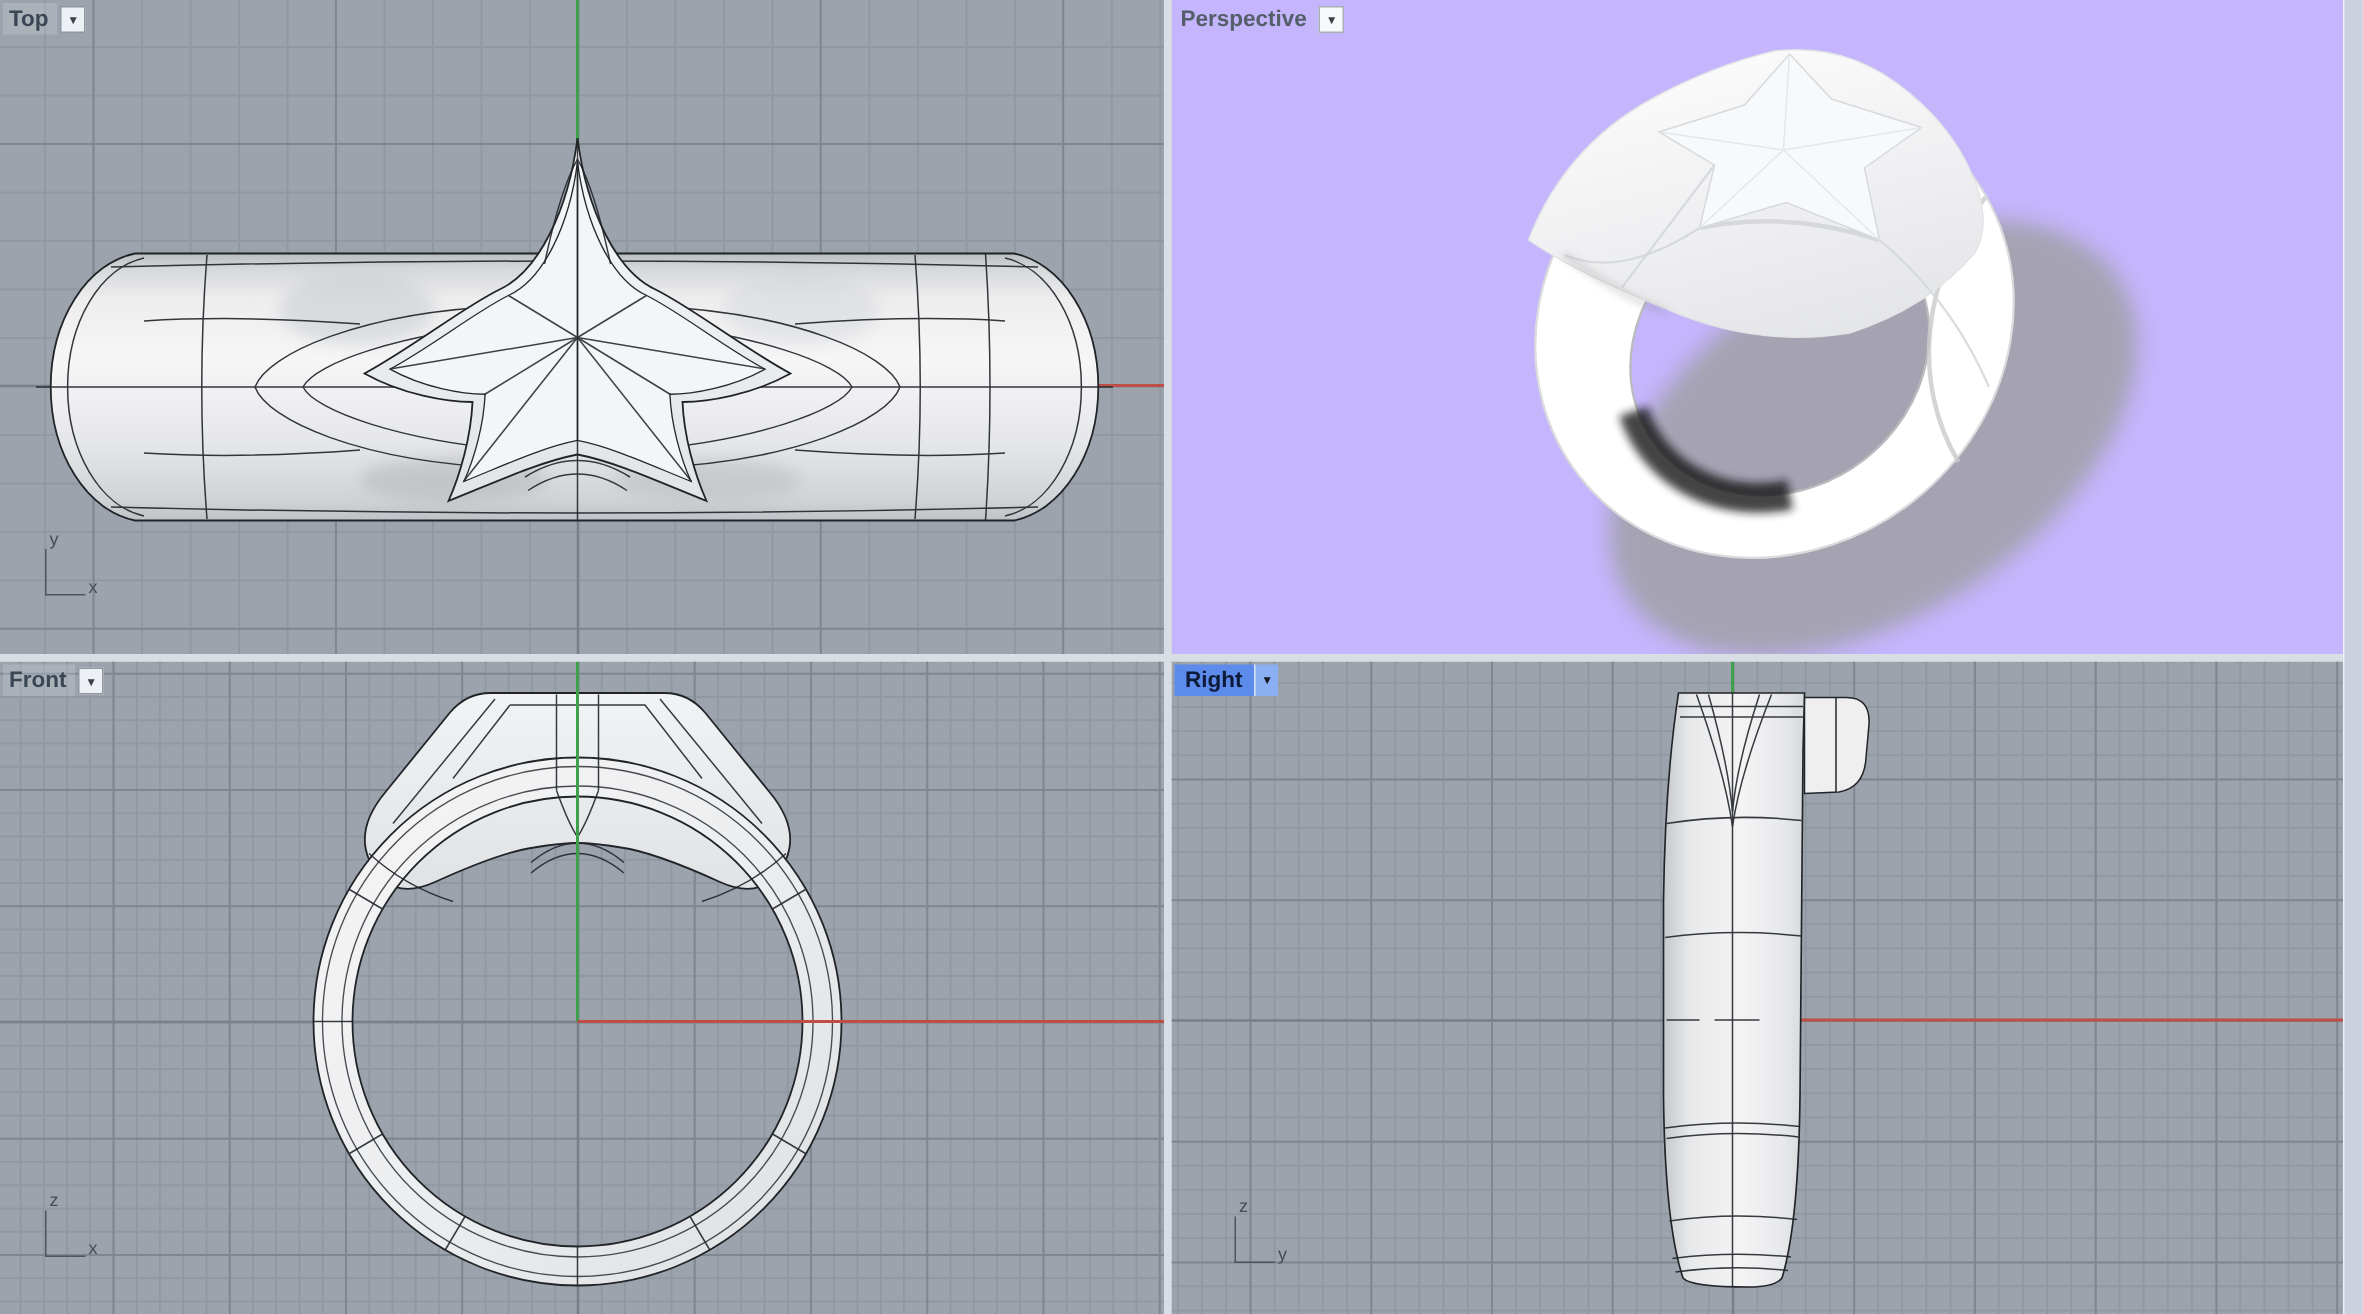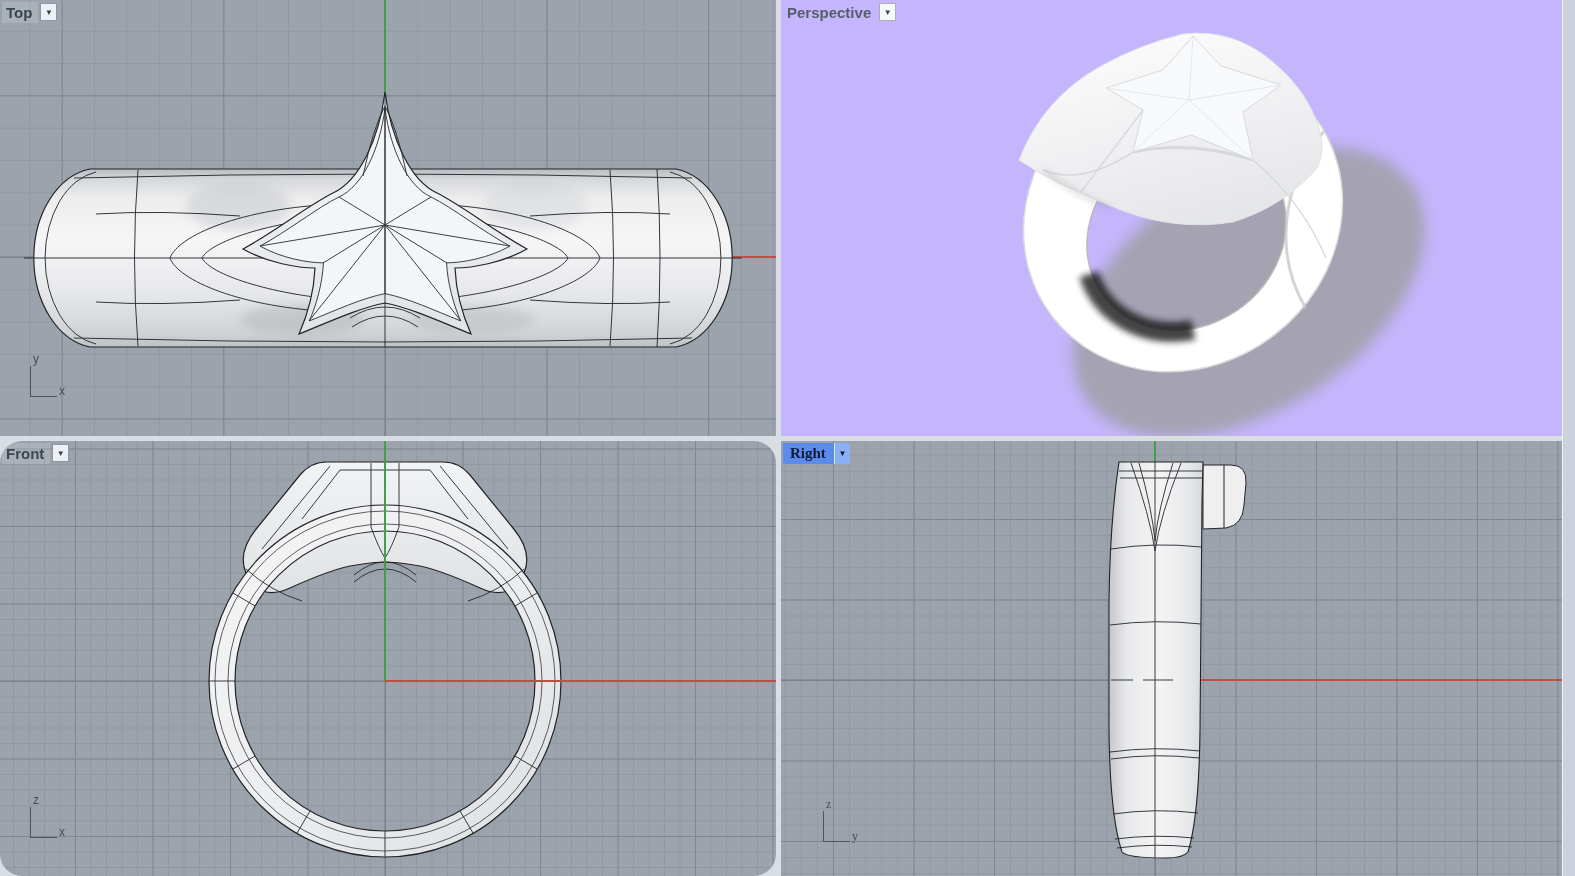--- a/index.html
+++ b/index.html
@@ -12,31 +12,31 @@
       linear-gradient(to bottom,#7F8791 1px,transparent 1px),
       linear-gradient(to right,#9098A2 1px,transparent 1px),
       linear-gradient(to bottom,#9098A2 1px,transparent 1px);
   }
   #vp-top{left:0;top:0;width:776px;height:436px;
     background-size:161.6px 161.6px,161.6px 161.6px,32.33px 32.33px,32.33px 32.33px;
     background-position:61.7px 0,0 95.3px,29.4px 0,0 30.7px;}
   #vp-persp{left:781px;top:0;width:782px;height:436px;background:#c4b5fd;}
   #vp-front{left:0;top:441px;width:776px;height:435px;
     background-size:77.5px 77.5px,77.5px 77.5px,15.5px 15.5px,15.5px 15.5px;
-    background-position:75px 0,0 7.5px,13px 0,0 7.5px;border-radius:22px;}
+    background-position:75px 0,0 7.5px,13px 0,0 7.5px;}
   #vp-right{left:781px;top:441px;width:782px;height:435px;
     background-size:80.5px 80.5px,80.5px 80.5px,16.1px 16.1px,16.1px 16.1px;
-    background-position:52px 0,0 78px,3.7px 0,0 13.6px;font-family:Liberation Serif, serif;}
+    background-position:52px 0,0 78px,3.7px 0,0 13.6px;}
   .divider{position:absolute;background:#D9DDE4;}
   #div-h{left:0;top:436px;width:1575px;height:5px;}
   #div-v{left:776px;top:0;width:5px;height:876px;}
   #window-edge{position:absolute;right:0;top:0;width:12px;height:876px;background:#CBD1DD;border-left:1px solid #F0F2F6;}
   svg{position:absolute;left:0;top:0;display:block;}
   
-  .vp-title{position:absolute;top:2px;left:2px;display:flex;align-items:flex-start;height:21px;
+  .vp-title{position:absolute;top:2px;left:2px;display:flex;align-items:center;height:21px;
     font-weight:bold;font-size:15px;line-height:21px;z-index:5;cursor:default;}
   .vp-title .lbl{padding:0 6px 0 4px;}
   .t-inactive .lbl{color:#3A4653;background:rgba(222,227,233,0.22);}
   .t-persp .lbl{color:#555F6A;background:transparent;}
   .menu-btn{width:17px;height:18px;margin:1px 0 0 2px;background:#EDF0F4;border:1px solid #8F96A0;
     display:flex;align-items:center;justify-content:center;font-size:8px;color:#3A4046;box-sizing:border-box;}
   .t-persp .menu-btn{background:#F7F8FA;border-color:#A9AFB7;}
   .t-active .lbl{background:#5D8BEC;color:#0E1B38;padding:0 8px 0 7px;}
   .t-active .menu-btn{width:16px;height:21px;margin:0;background:#8AB0F3;border:none;border-left:1px solid #D9E6FB;color:#14171C;}
   

